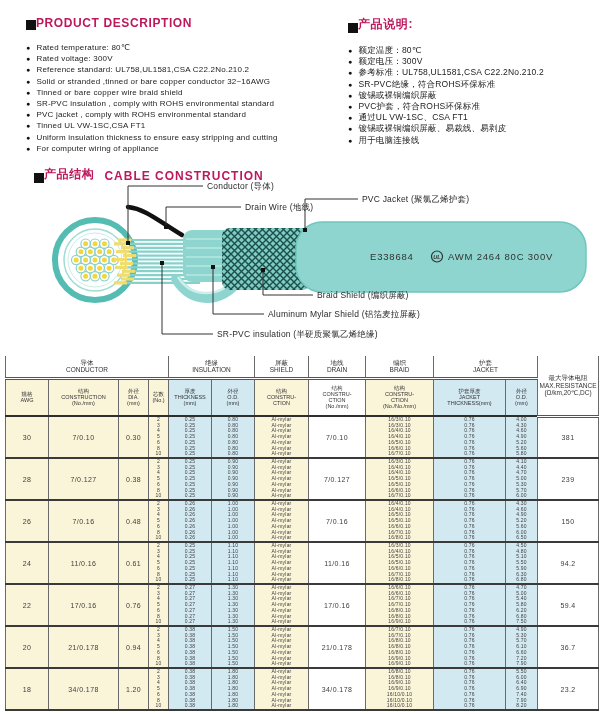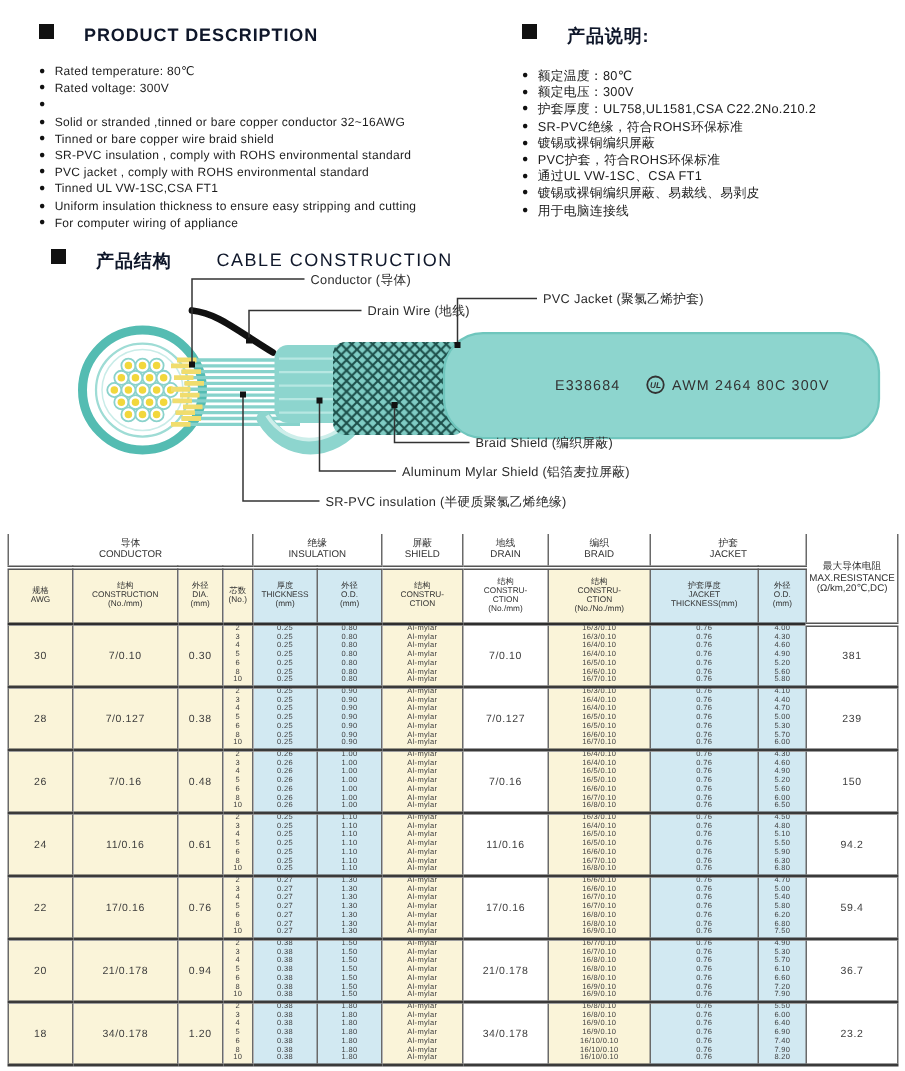--- a/index.html
+++ b/index.html
@@ -1,32 +1,32 @@
 <!DOCTYPE html>
 <html><head>
 <meta charset="utf-8">
 <style>
   *{margin:0;padding:0;box-sizing:border-box}
   html,body{background:#fff}
   body{width:603px;height:714px;font-family:"Liberation Sans","DejaVu Sans",sans-serif;color:#222}
   .page{position:relative;width:603px;height:714px;background:#fff;overflow:hidden}
 
-  .sec-title{display:flex;align-items:flex-start;gap:20px;font-weight:bold;font-size:12px;letter-spacing:.6px;color:#0f172a;white-space:nowrap}
+  .sec-title{display:flex;align-items:flex-end;gap:0;font-weight:bold;font-size:12px;letter-spacing:.6px;color:#be185d;white-space:nowrap}
   .sq{width:10px;height:10px;background:#111;display:inline-block;flex:0 0 auto}
 
   .desc{position:absolute;top:16px}
   .desc-en{left:26px;width:315px}
   .desc-cn{left:348px;width:250px}
   .desc ul{list-style:none;margin-top:12px}
   .desc li{display:flex;gap:6px;align-items:flex-end;font-size:8px;line-height:11.2px;letter-spacing:.2px;color:#1c1c1c;white-space:nowrap}
   .desc-cn li{font-size:8.5px}
   .dot{font-size:7px;line-height:11.2px;color:#111}
 
   .construction-title{position:absolute;left:34px;top:166px}
-  .construction-title .en{font-weight:normal;font-size:12px;letter-spacing:1px;margin-left:10px}
+  .construction-title .en{font-weight:bold;font-size:12px;letter-spacing:1px;margin-left:10px}
 
   svg.diagram{position:absolute;left:0;top:177px}
   svg text{font-family:"Liberation Sans","DejaVu Sans",sans-serif}
   .callout-label{font-size:8.5px;fill:#2a2a2a;letter-spacing:.2px}
   .leader{fill:none;stroke:#333;stroke-width:1}
   .print-text{font-size:9.5px;fill:#333;letter-spacing:.8px}
 
   table.spec-table{position:absolute;left:5px;top:356px;width:593px;border-collapse:collapse;table-layout:fixed;color:#3d3d3d}
   .spec-table th,.spec-table td{border-left:1px solid #6a6a6a;border-right:1px solid #6a6a6a;white-space:pre-line;text-align:center;vertical-align:middle;font-weight:normal;padding:0;overflow:hidden}
   .spec-table thead tr.grp-row th{font-size:6.5px;line-height:7.5px;height:22px;background:#fff;color:#333;border-bottom:3px double #555}
@@ -53,20 +53,21 @@
         <li>
           <span class="dot">●</span>
           <span>Rated temperature: 80℃</span>
         </li>
         <li>
           <span class="dot">●</span>
           <span>Rated voltage: 300V</span>
         </li>
         <li>
           <span class="dot">●</span>
+          <span>Reference standard: UL758,UL1581,CSA C22.2No.210.2</span>
         </li>
         <li>
           <span class="dot">●</span>
           <span>Solid or stranded ,tinned or bare copper conductor 32~16AWG</span>
         </li>
         <li>
           <span class="dot">●</span>
           <span>Tinned or bare copper wire braid shield</span>
         </li>
         <li>
@@ -101,21 +102,21 @@
         <li>
           <span class="dot">●</span>
           <span>额定温度：80℃</span>
         </li>
         <li>
           <span class="dot">●</span>
           <span>额定电压：300V</span>
         </li>
         <li>
           <span class="dot">●</span>
-          <span>护套厚度：UL758,UL1581,CSA C22.2No.210.2</span>
+          <span>参考标准：UL758,UL1581,CSA C22.2No.210.2</span>
         </li>
         <li>
           <span class="dot">●</span>
           <span>SR-PVC绝缘，符合ROHS环保标准</span>
         </li>
         <li>
           <span class="dot">●</span>
           <span>镀锡或裸铜编织屏蔽</span>
         </li>
         <li>

